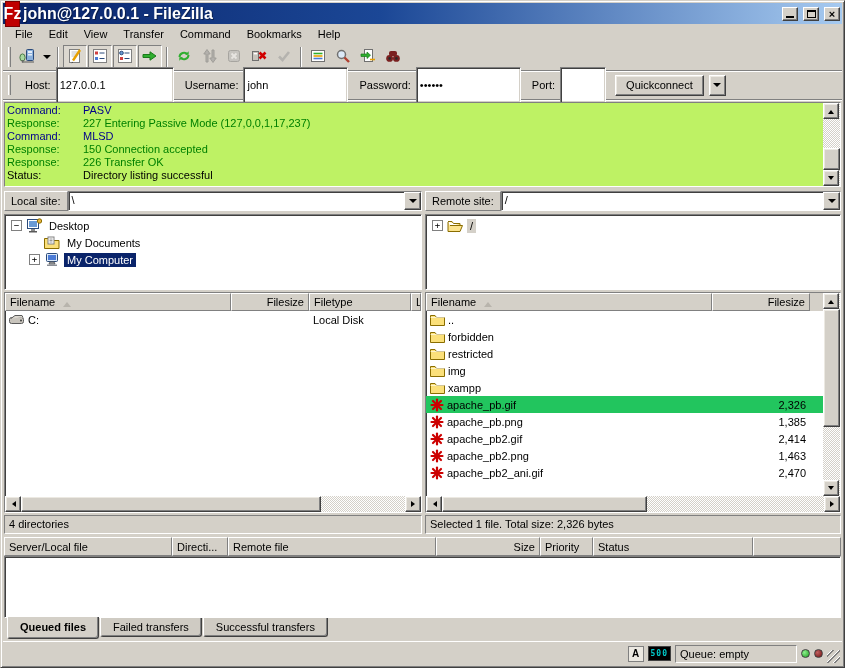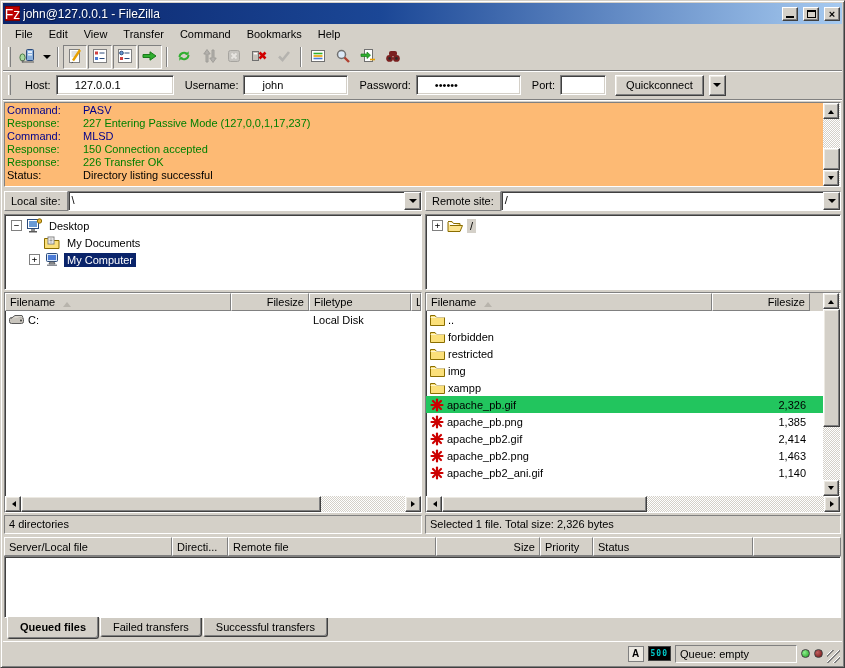--- a/index.html
+++ b/index.html
@@ -8,23 +8,23 @@
 
   .window { width:845px; height:668px; background:#d4d0c8;
     border:1px solid #404040; border-top-color:#d4d0c8; border-left-color:#d4d0c8;
     box-shadow: inset 1px 1px 0 #ffffff, inset -1px -1px 0 #808080;
     display:flex; flex-direction:column; padding:2px; }
 
   
   .titlebar { height:21px; flex:0 0 21px; display:flex; align-items:center; gap:3px;
     background:linear-gradient(to right,#0a246a 0%,#1b4796 45%,#a6caf0 100%);
     padding:0 2px; }
-  .app-icon { width:15px; height:15px; background:#bf0000; color:#fff; font-weight:normal;
-    font-size:14px; display:flex; align-items:center; justify-content:center; border:1px solid #7a0000; }
-  .title-text { color:#fff; font-weight:normal; font-size:12px; flex:1;
+  .app-icon { width:15px; height:26px; background:#bf0000; color:#fff; font-weight:bold;
+    font-size:16px; display:flex; align-items:center; justify-content:center; border:1px solid #7a0000; }
+  .title-text { color:#fff; font-weight:bold; font-size:16px; flex:1;
     text-shadow:1px 1px 0 rgba(0,0,0,.4); white-space:nowrap; overflow:hidden; }
   .winbtn { width:16px; height:14px; background:#d4d0c8; margin-left:2px;
     border:1px solid; border-color:#fff #404040 #404040 #fff;
     box-shadow: inset -1px -1px 0 #808080; display:flex; align-items:center; justify-content:center; }
   .glyph-min { width:8px; height:2px; background:#000; margin-top:7px; }
   .glyph-max { width:9px; height:8px; border:1px solid #000; border-top-width:2px; }
   .glyph-close { font-size:11px; font-weight:bold; line-height:10px; }
 
   
   .menubar { height:20px; flex:0 0 20px; display:flex; align-items:center; padding-left:4px; }
@@ -41,30 +41,30 @@
   .tbtn.disabled svg { filter:grayscale(1) opacity(.45); }
   .dd-arrow { width:0; height:0; border:4px solid transparent; border-top-color:#000; margin-top:4px; }
   .tbtn-dd { width:13px; height:24px; display:flex; align-items:center; justify-content:center; }
 
   
   .quickbar { height:29px; flex:0 0 29px; display:flex; align-items:center; gap:5px;
     border-bottom:1px solid #808080; box-shadow:0 1px 0 #fff; padding-left:2px; }
   .qlabel { margin-left:6px; }
   .field { background:#fff; border:1px solid; border-color:#808080 #fff #fff #808080;
     box-shadow: inset 1px 1px 0 #404040, inset -1px -1px 0 #d4d0c8;
-    height:20px; padding:2px 18px; font:11px "Liberation Sans",sans-serif; }
+    height:36px; padding:2px 3px; font:11px "Liberation Sans",sans-serif; }
   input.field { outline:none; }
   .btn { background:#d4d0c8; border:1px solid; border-color:#fff #404040 #404040 #fff;
     box-shadow: inset -1px -1px 0 #808080, inset 1px 1px 0 #ece9e2;
     height:21px; padding:2px 10px; font:11px "Liberation Sans",sans-serif; }
   .btn-dd { width:17px; padding:0; display:flex; align-items:center; justify-content:center; }
 
   
   .logwrap { flex:0 0 85px; margin:2px 1px 1px 1px; display:flex;
-    border:1px solid; border-color:#808080 #fff #fff #808080; background:#fdba74; }
+    border:1px solid; border-color:#808080 #fff #fff #808080; background:#bef264; }
   .logbody { flex:1; overflow:hidden; padding:1px 0; }
   .logline { display:flex; line-height:13px; white-space:nowrap; }
   .logline .llabel { width:78px; flex:0 0 78px; padding-left:2px; }
   .log-command { color:#00008b; }
   .log-response { color:#008000; }
   .log-status { color:#000; }
 
   
   .vscroll { width:17px; flex:0 0 17px; display:flex; flex-direction:column;
     background-color:#fff;
@@ -626,21 +626,21 @@
                         <g stroke="#cc0000" stroke-width="2.2" stroke-linecap="round">
                           <line x1="7" y1="1.5" x2="7" y2="12.5"></line>
                           <line x1="1.5" y1="7" x2="12.5" y2="7"></line>
                           <line x1="3" y1="3" x2="11" y2="11"></line>
                           <line x1="11" y1="3" x2="3" y2="11"></line>
                         </g>
                       </svg>
                     </span>
                     <span>apache_pb2_ani.gif</span>
                   </div>
-       <div class="lcell right" style="flex:0 0 98px">1,140</div>
+       <div class="lcell right" style="flex:0 0 98px">2,470</div>
      </div>
               </div>
           </div>
           <div class="vscroll">
             <div class="sbtn">
                 <div class="arr arr-up"></div>
               </div>
             <div class="thumb" style="height:118px"></div>
             <div class="sb-fill"></div>
             <div class="sbtn">

